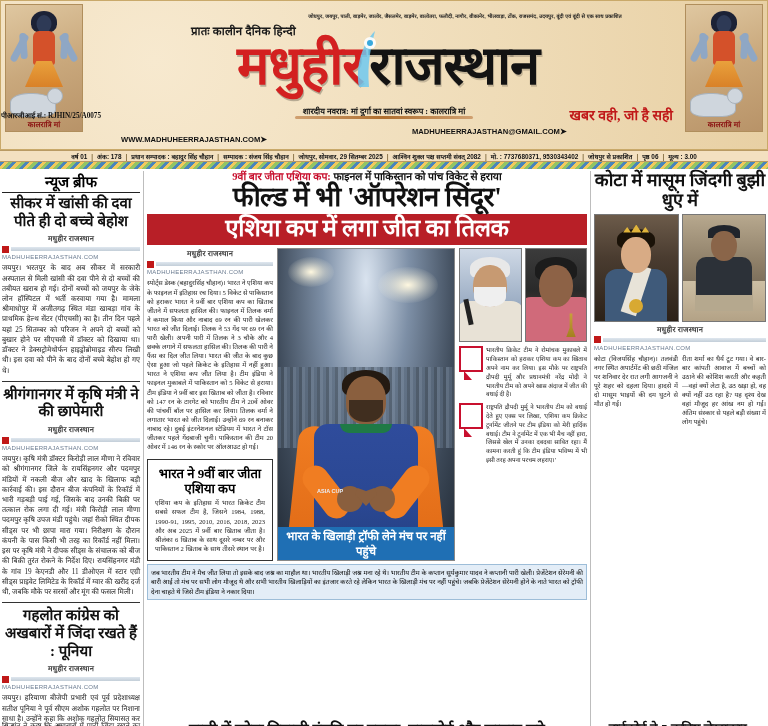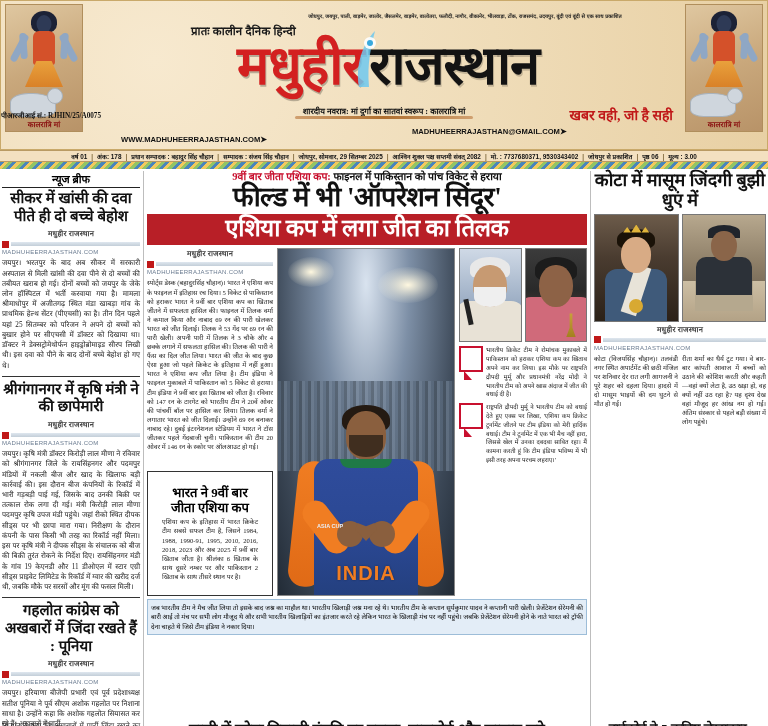--- a/index.html
+++ b/index.html
@@ -170,21 +170,21 @@
     padding:2px 2px 0 2px;
     gap:3px;
   }
   .col-left{ width:138px; }
   .col-mid{ flex:1; }
   .col-right{ width:172px; }
 
   .rule-v{ width:1px; background:#bdbdbd; }
 
   .kicker{
-    text-align:center; font-size:11px; font-weight:bold;
+    text-align:center; font-size:15px; font-weight:bold;
     border-bottom:1px solid #222; padding-bottom:1px; margin-bottom:2px;
   }
   .hl-left{
     text-align:center; font-weight:bold; font-size:15px; line-height:1.18;
     color:#111; margin-bottom:3px;
   }
   .byline{
     text-align:center; font-size:7.5px; color:#444; font-weight:bold;
     letter-spacing:.2px;
   }
@@ -382,21 +382,21 @@
   .quote-mark:after{
     content:""; position:absolute; left:3px; bottom:-10px;
     width:0;height:0;border-left:8px solid #c8102e;
     border-top:9px solid transparent; border-bottom:0;
   }
   .quote-text{
     flex:1; font-size:6.2px; line-height:1.42; text-align:justify; color:#1a1a1a;
   }
 
   .asiacup-box{
-    border:1px solid #333; margin-top:20px; padding:14px;
+    border:1px solid #333; margin-top:8px; padding:7px;
   }
   .asiacup-title{
     text-align:center; font-weight:bold; font-size:13px; line-height:1.12;
     margin-bottom:2px;
   }
 
   .bluebox{
     background:#e3edf7; border:1px solid #9dbdd8;
     padding:3px; font-size:6.6px; line-height:1.42; text-align:justify;
   }
@@ -643,20 +643,21 @@
           <div class="p-head"></div>
           <div class="p-beard"></div>
           <div class="p-arm-l"></div>
           <div class="p-arm-r"></div>
           <div class="p-hand-l"></div>
           <div class="p-hand-r"></div>
           <div class="p-heart"></div>
           <div class="p-asiacup">ASIA CUP</div>
           <div class="p-jersey-text">INDIA</div>
         </div>
+        <div class="photo-caption-bar">भारत के खिलाड़ी ट्रॉफी लेने मंच पर नहीं पहुंचे</div>
       </div>
 
       <div class="mid-right">
         <div class="portrait-row">
           <div class="portrait pm">
             <div class="kurta"></div>
             <div class="hairw"></div>
             <div class="face"></div>
             <div class="beardw"></div>
             <div class="mic"></div>

